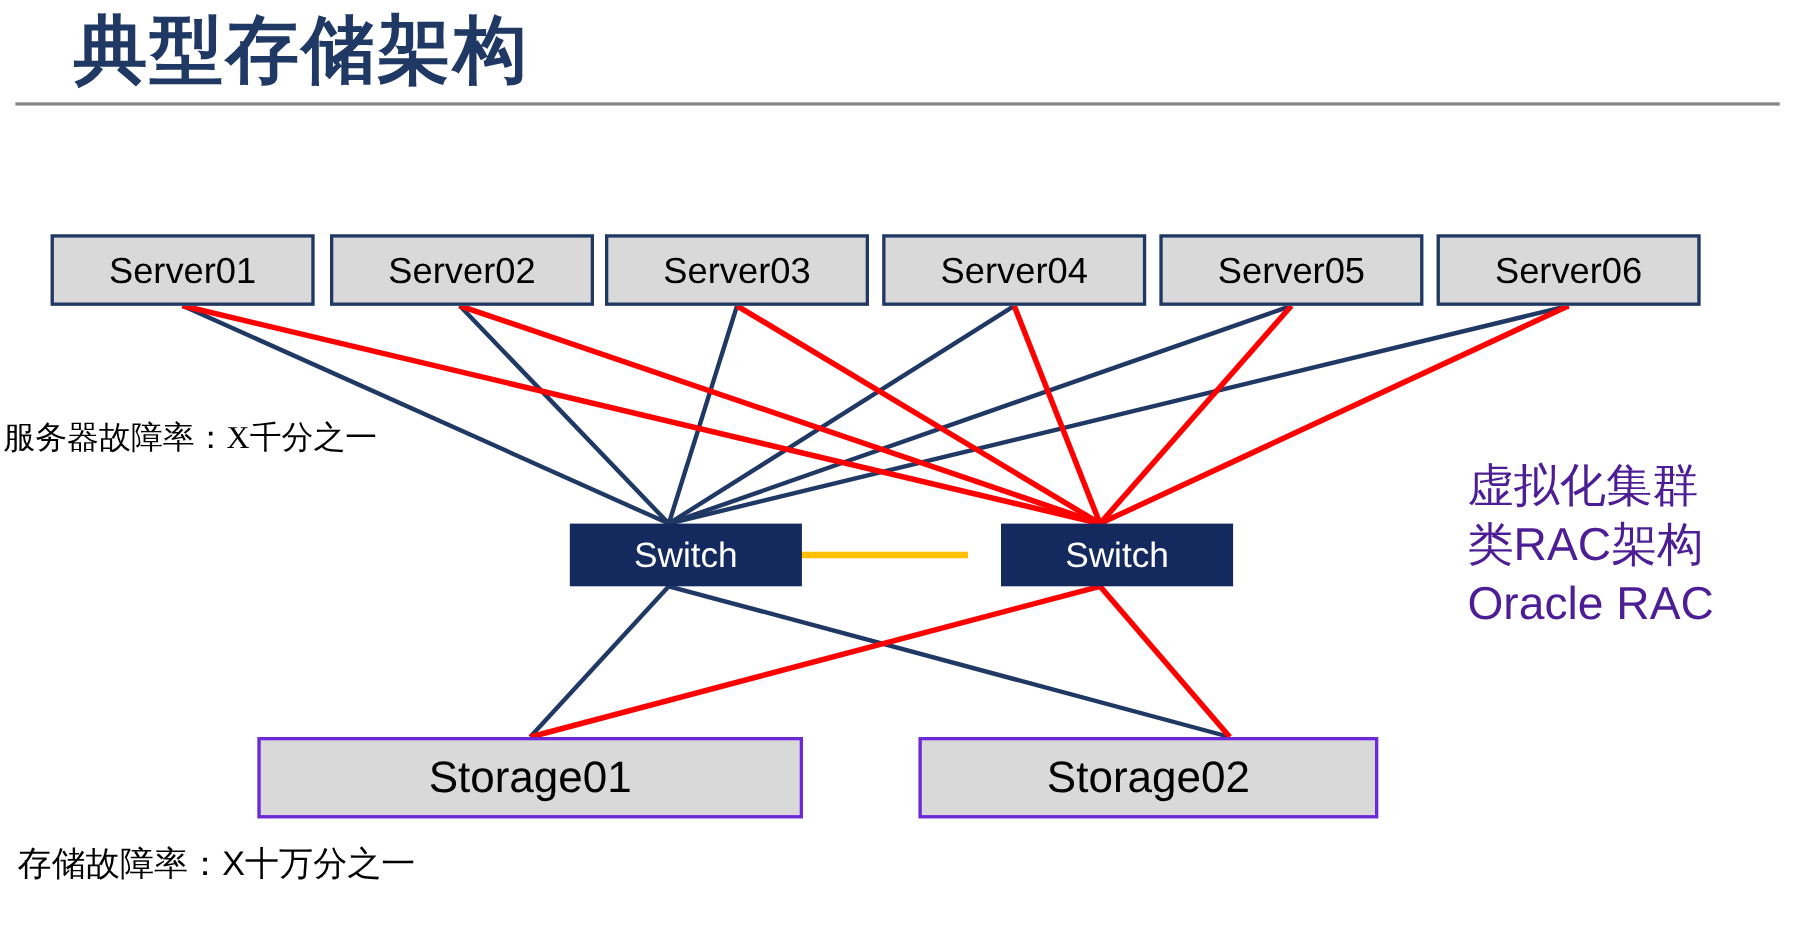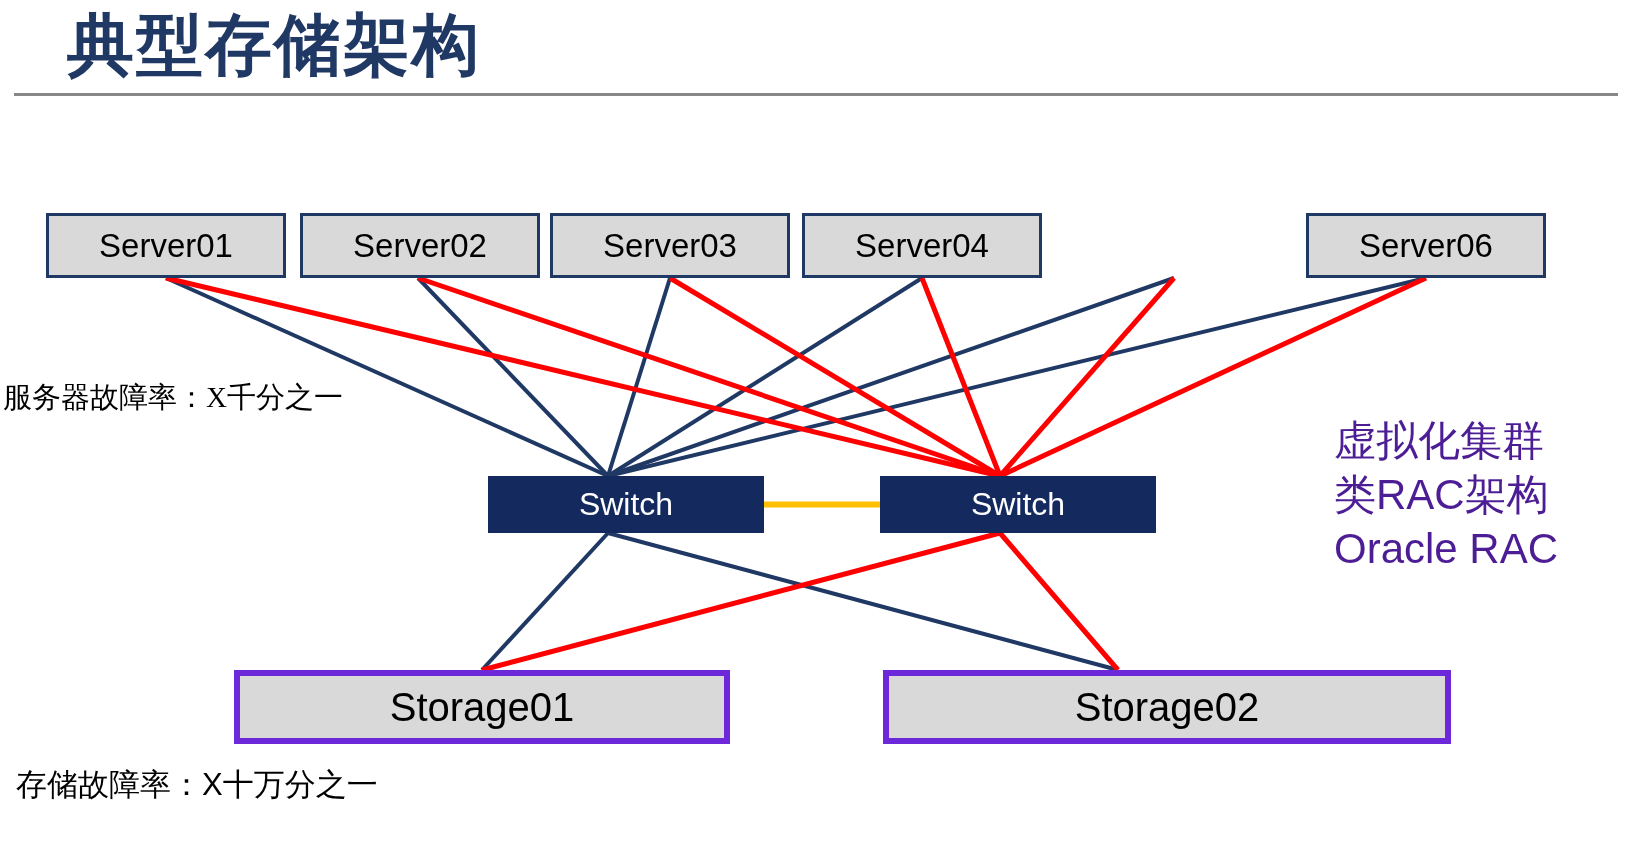--- a/index.html
+++ b/index.html
@@ -46,30 +46,31 @@
     top: 213px;
     width: 240px; height: 65px;
     background: #d9d9d9;
     border: 3px solid #1f3864;
     font-size: 33px;
     color: #000000;
     text-align: center;
   }
   .switch {
     top: 476px;
-    width: 276px; height: 57px;
+    width: 211px; height: 57px;
     background: #142a5e;
     color: #ffffff;
     font-size: 32px;
+    margin-left: 30px;
   }
   .storage {
     top: 670px;
     height: 74px;
     background: #d9d9d9;
-    border: 6px solid #6d28d9;
+    border: 3px solid #6d28d9;
     font-size: 40px;
     color: #000000;
   }
   .note {
     position: absolute;
     color: #000000;
     z-index: 2;
     white-space: nowrap;
   }
   .note-server-failure { left: 3px; top: 378px; font-size: 29px; font-family: Liberation Serif, serif; }
@@ -116,20 +117,23 @@
     </div>
   <div class="node server" style="left:300px">
       <span>Server02</span>
     </div>
   <div class="node server" style="left:550px">
       <span>Server03</span>
     </div>
   <div class="node server" style="left:802px">
       <span>Server04</span>
     </div>
+  <div class="node server" style="left:1054px">
+      <span>Server05</span>
+    </div>
   <div class="node server" style="left:1306px">
       <span>Server06</span>
     </div>
 
   <div class="note note-server-failure">服务器故障率：X千分之一</div>
   <div class="note note-storage-failure">存储故障率：X十万分之一</div>
   <div class="note-cluster">
     <div>虚拟化集群</div>
     <div>类RAC架构</div>
     <div>Oracle RAC</div>
@@ -138,17 +142,17 @@
   <div class="node switch" style="left:488px">
       <span>Switch</span>
     </div>
   <div class="node switch" style="left:880px">
       <span>Switch</span>
     </div>
 
   <div class="node storage" style="left:234px; width:496px">
       <span>Storage01</span>
     </div>
-  <div class="node storage" style="left:883px; width:568px">
+  <div class="node storage" style="left:835px; width:418px">
       <span>Storage02</span>
     </div>
 
 </div>
 
 </body></html>

